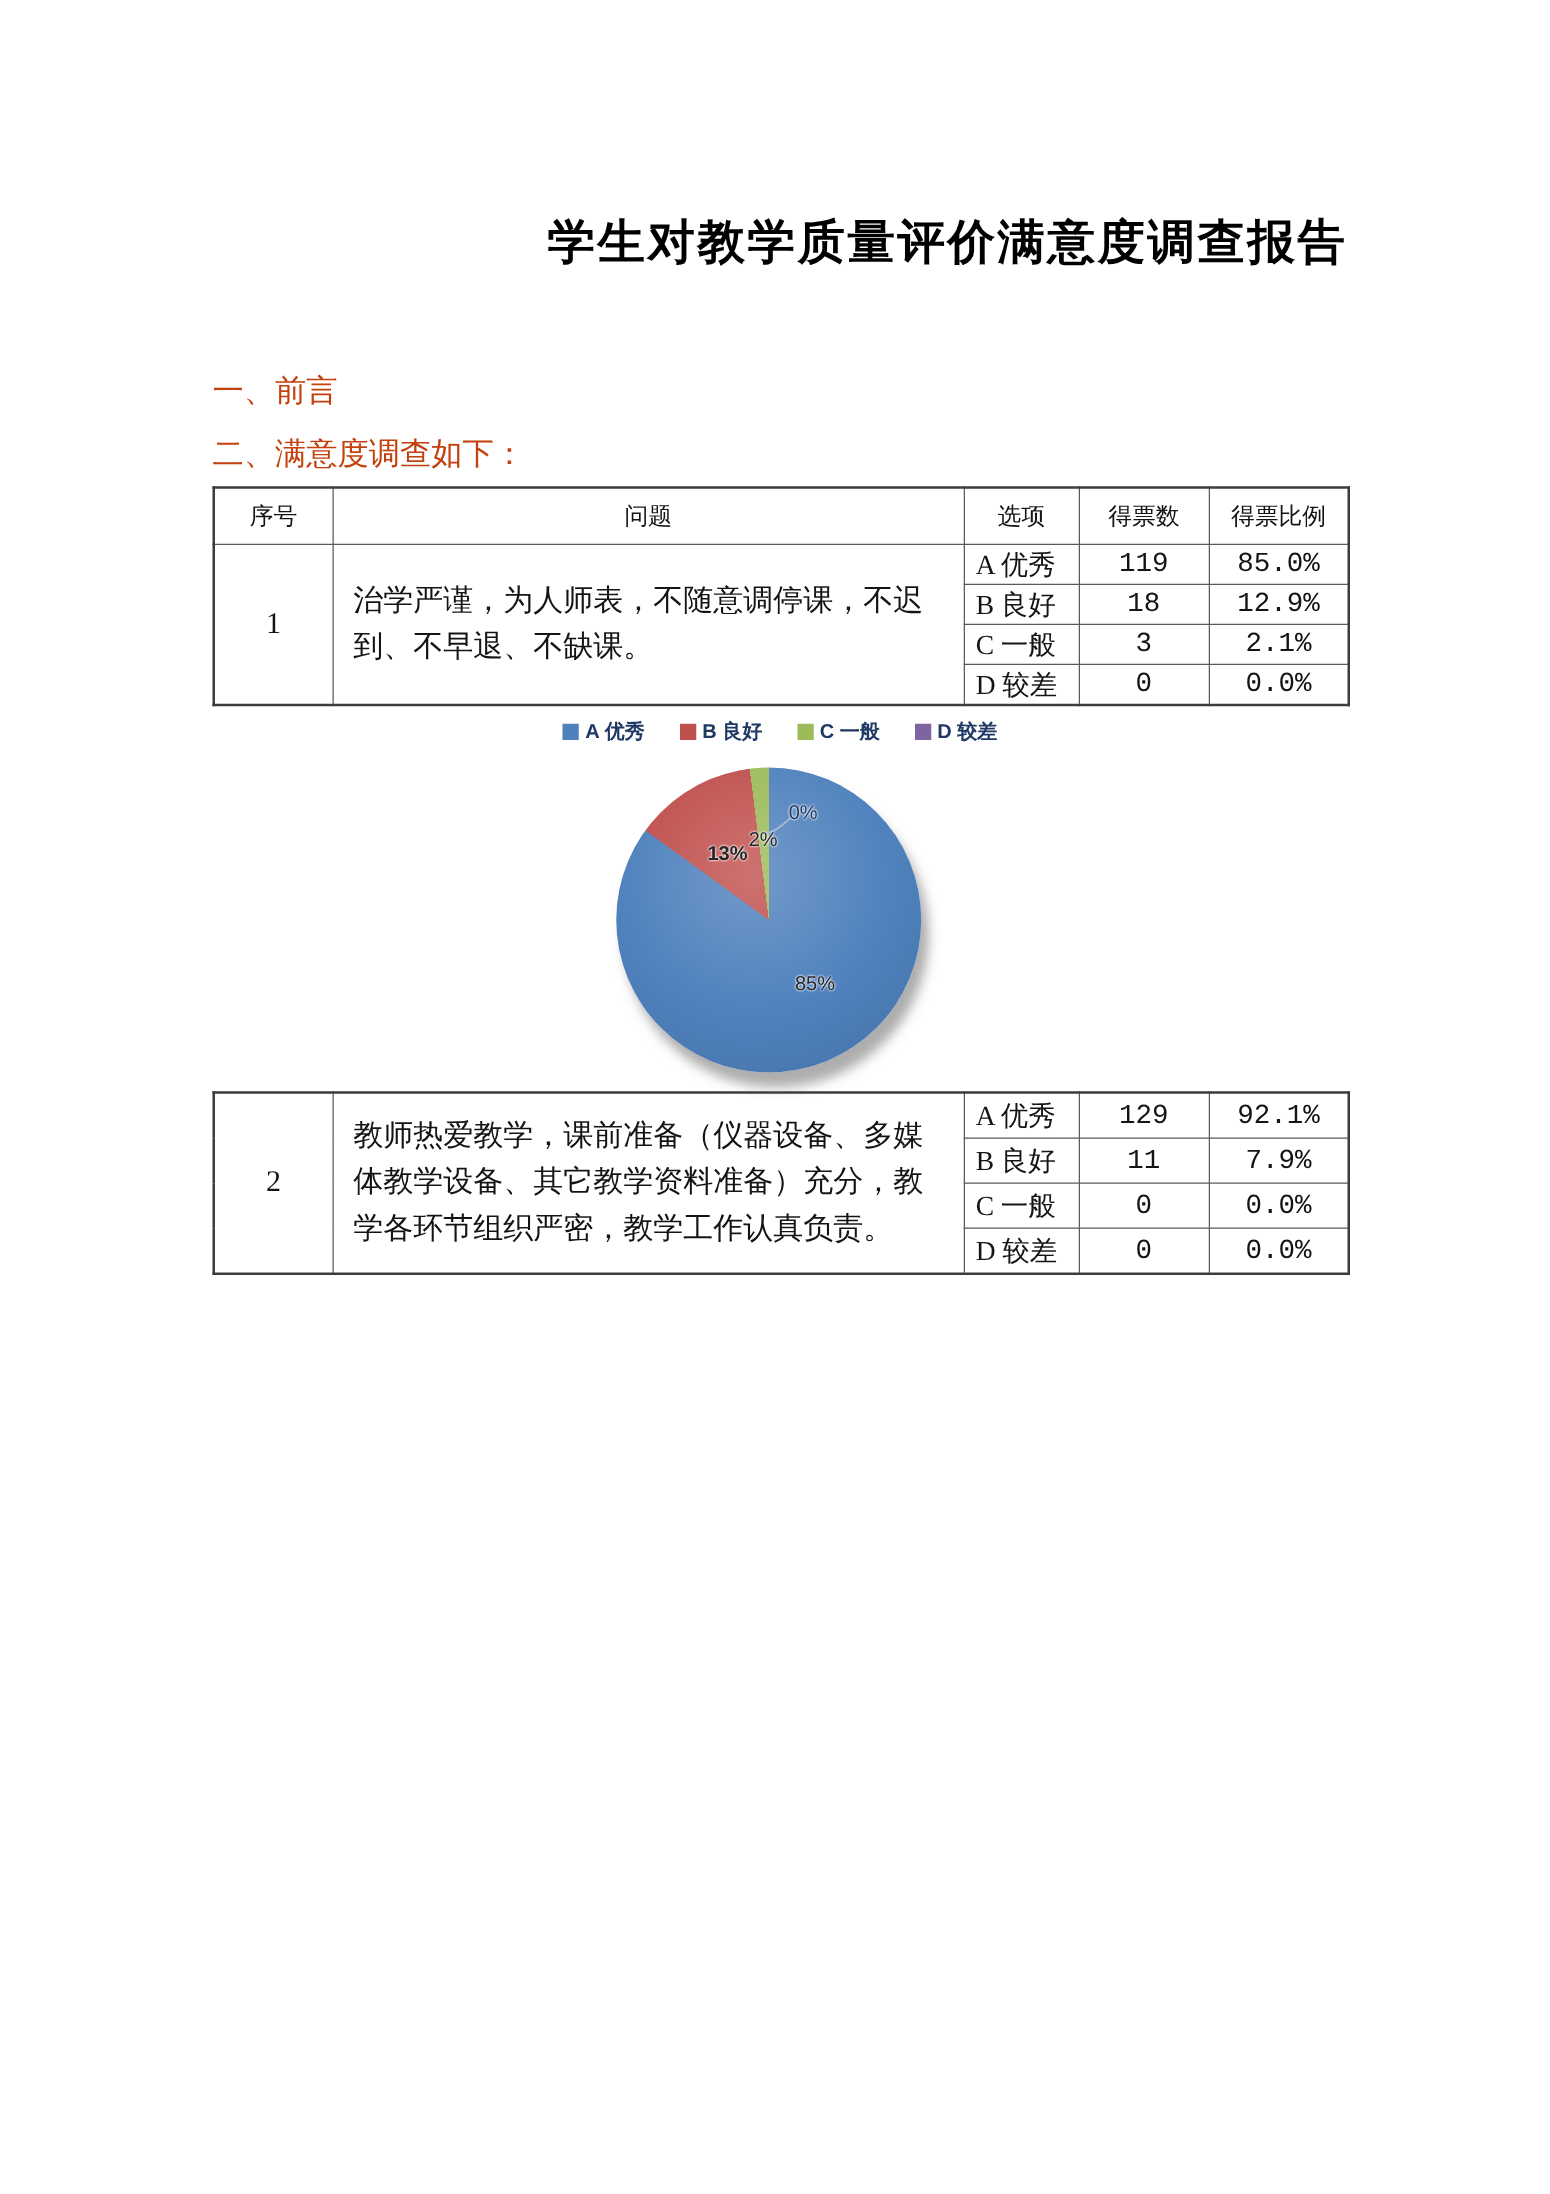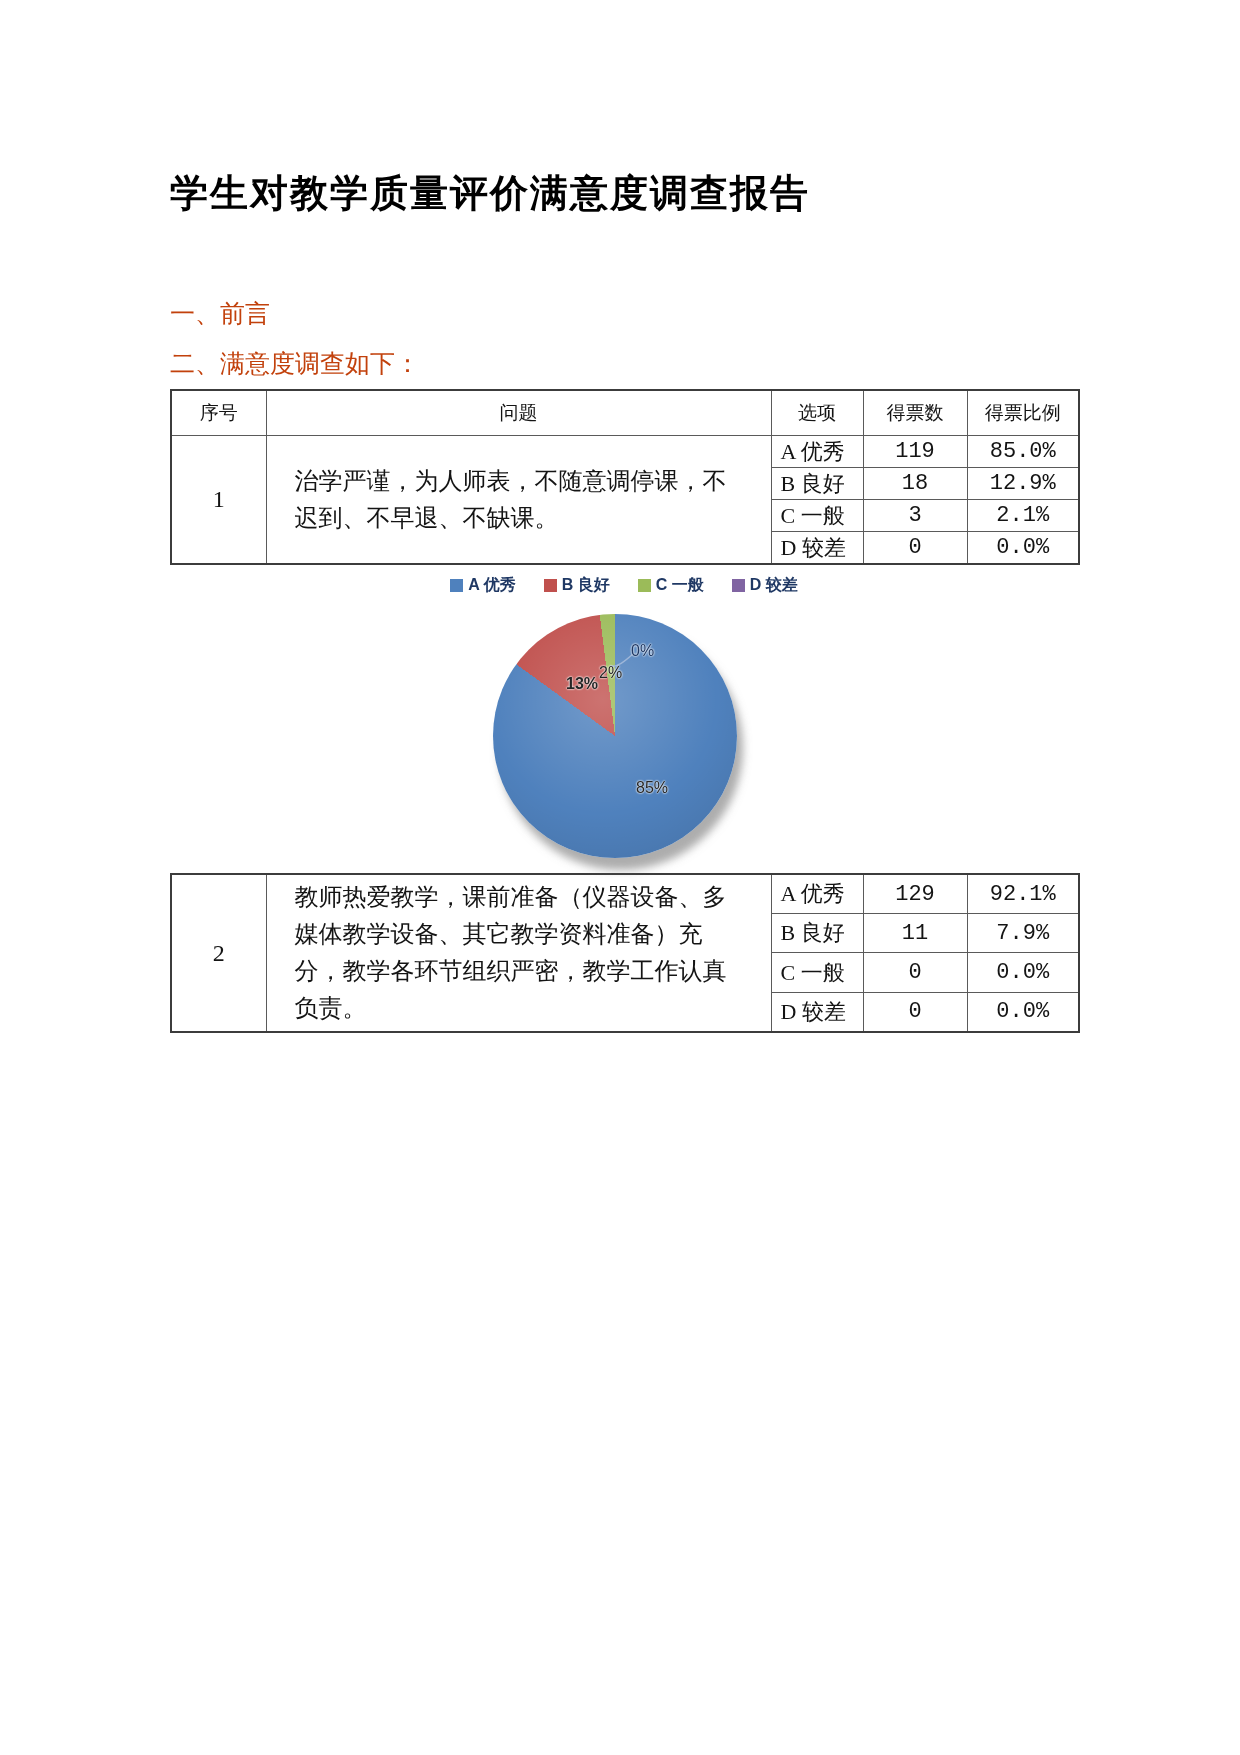--- a/index.html
+++ b/index.html
@@ -2,37 +2,37 @@
 <html><head>
 <meta charset="utf-8">
 <style>
   html,body{margin:0;padding:0;background:#ffffff;}
   .page{
     width:1240px;height:1755px;margin:0 auto;background:#fff;position:relative;
     box-sizing:border-box;padding:168px 162px 0 170px;color:#111;
     font-family:"Liberation Serif",serif;
   }
   .doc-title{
-    margin:0 0 70px 0;text-align:left;font-size:38px;font-weight:bold;
+    margin:0 0 70px 0;text-align:right;font-size:38px;font-weight:bold;
     letter-spacing:2px;color:#000;font-family:"Liberation Sans",sans-serif;
   }
   .doc-body p{margin:0;font-size:25px;line-height:50px;color:#c2410c;}
   .sec-heading{text-indent:0;}
   .para{text-indent:2em;text-align:justify;}
   
   .survey-table{
     border-collapse:collapse;width:908px;table-layout:fixed;
     border:2px solid #3c3c3c;color:#141414;
   }
   .survey-table td{border:1px solid #5a5a5a;padding:0;vertical-align:middle;}
   .th-row td{height:44px;text-align:center;font-size:19px;}
   .t1 .opt-row td{height:31px;}
   .t2 .opt-row td{height:35px;}
   .c-no{text-align:center;font-size:24px;}
-  .c-q{font-size:24px;line-height:37px;padding:4px 28px !important;text-align:left;}
+  .c-q{font-size:24px;line-height:37px;padding:4px 16px !important;text-align:left;}
   .c-opt{font-size:22px;padding-left:9px !important;text-align:left;}
   .c-num{text-align:center;font-size:22px;font-family:Liberation Mono, monospace;}
   
   .chart{position:relative;width:908px;height:300px;margin-top:8px;}
   .legend{
     display:flex;justify-content:center;align-items:center;gap:28px;
     padding-top:2px;font-family:"Liberation Sans",sans-serif;font-size:16px;
     font-weight:bold;color:#1F3864;
   }
   .legend-item{display:flex;align-items:center;gap:5px;}

